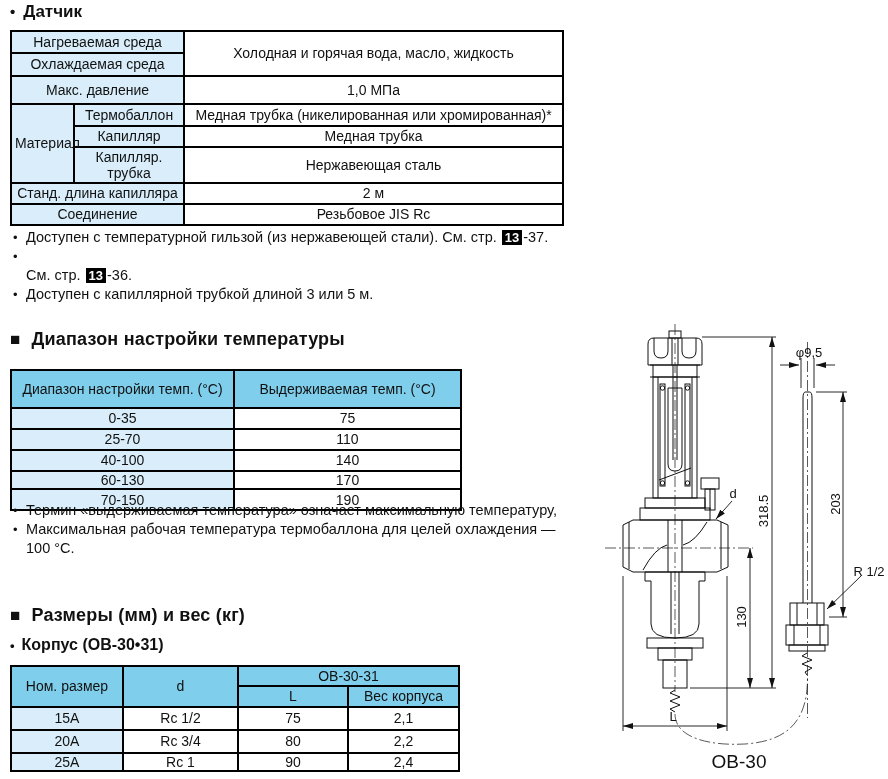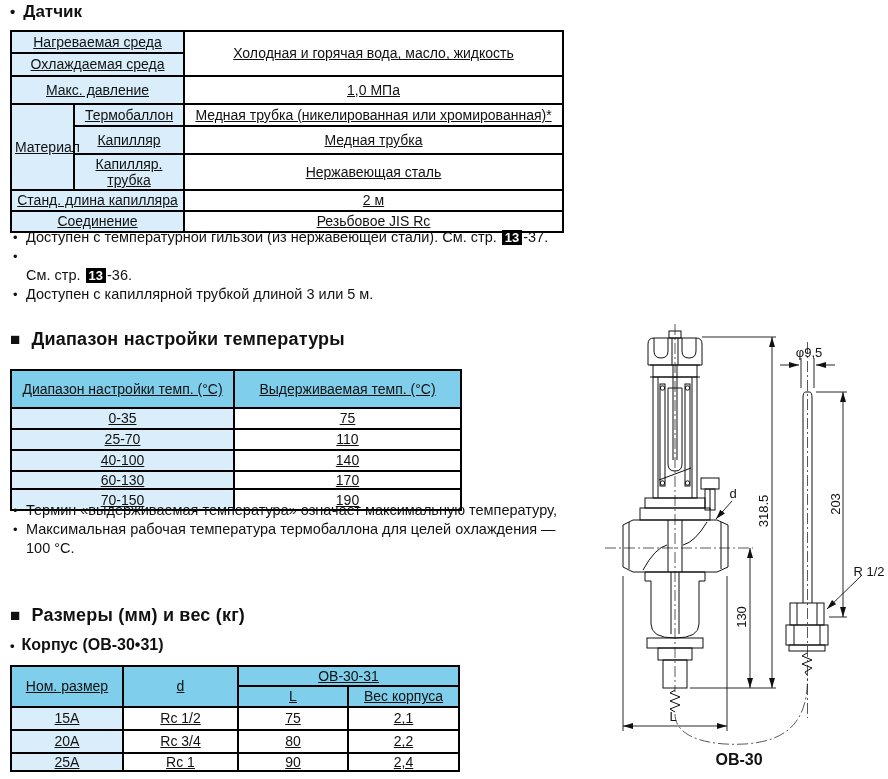--- a/index.html
+++ b/index.html
@@ -18,36 +18,36 @@
 
   
   .h-main{font-size:17px; font-weight:bold; display:flex; align-items:baseline; gap:8px;}
   .h-main .mk{font-size:15px;}
   .h-sec{font-size:18px; font-weight:bold; display:flex; align-items:center; gap:11px; letter-spacing:0.2px;}
   .h-sec .mk{font-size:17px; line-height:1;}
   .h-sub{font-size:16px; font-weight:bold; display:flex; align-items:baseline; gap:7px;}
   .h-sub .mk{font-size:13px;}
 
   
-  table{border-collapse:collapse; table-layout:fixed; border:2px solid #a3a3a3;text-decoration:underline;}
+  table{border-collapse:collapse; table-layout:fixed; border:2px solid #a3a3a3;}
   td,th{border:2px solid #000; font-size:14px; font-weight:normal; text-align:center; vertical-align:middle; padding:0 3px; line-height:1.15;}
   .lb{background:var(--lblue);}
   .hb{background:var(--hblue);}
 
   
   .note{display:flex; font-size:14.5px; line-height:19px;}
   .note .mk{width:16px; flex:0 0 16px; padding-left:3px; font-size:13px;}
   .note .txt{flex:1;}
   .pagebadge{background:#000; color:#fff; font-weight:bold; padding:0 3px; margin:0 1px; font-size:13px;}
 
   
   .diagram{width:293px; height:461px;}
   .dlabel{position:absolute; font-size:13px; white-space:nowrap; transform:translate(-50%,-50%); color:var(--ink);}
   .dlabel.rot{transform:translate(-50%,-50%) rotate(-90deg);}
-  .dcaption{position:absolute; font-size:16px; white-space:nowrap; transform:translateX(-50%); color:var(--ink);font-weight:bold;}
+  .dcaption{position:absolute; font-size:19px; white-space:nowrap; transform:translateX(-50%); color:var(--ink);}
   svg{display:block;}
 </style>
 </head>
 <body>
 
 <div class="abs h-main" style="left:10px; top:2px;">
   <span class="mk">•</span>
   <span>Датчик</span>
 </div>
 
@@ -67,21 +67,21 @@
   </tr>
   <tr style="height:28px">
     <td class="lb" colspan="2">Макс. давление</td>
     <td>1,0 МПа</td>
   </tr>
   <tr style="height:22px">
     <td class="lb" rowspan="3">Материал</td>
     <td class="lb">Термобаллон</td>
     <td>Медная трубка (никелированная или хромированная)*</td>
   </tr>
-  <tr style="height:28px">
+  <tr style="height:21px">
     <td class="lb">Капилляр</td>
     <td>Медная трубка</td>
   </tr>
   <tr style="height:36px">
     <td class="lb">Капилляр. трубка</td>
     <td>Нержавеющая сталь</td>
   </tr>
   <tr style="height:21px">
     <td class="lb" colspan="2">Станд. длина капилляра</td>
     <td>2 м</td>

